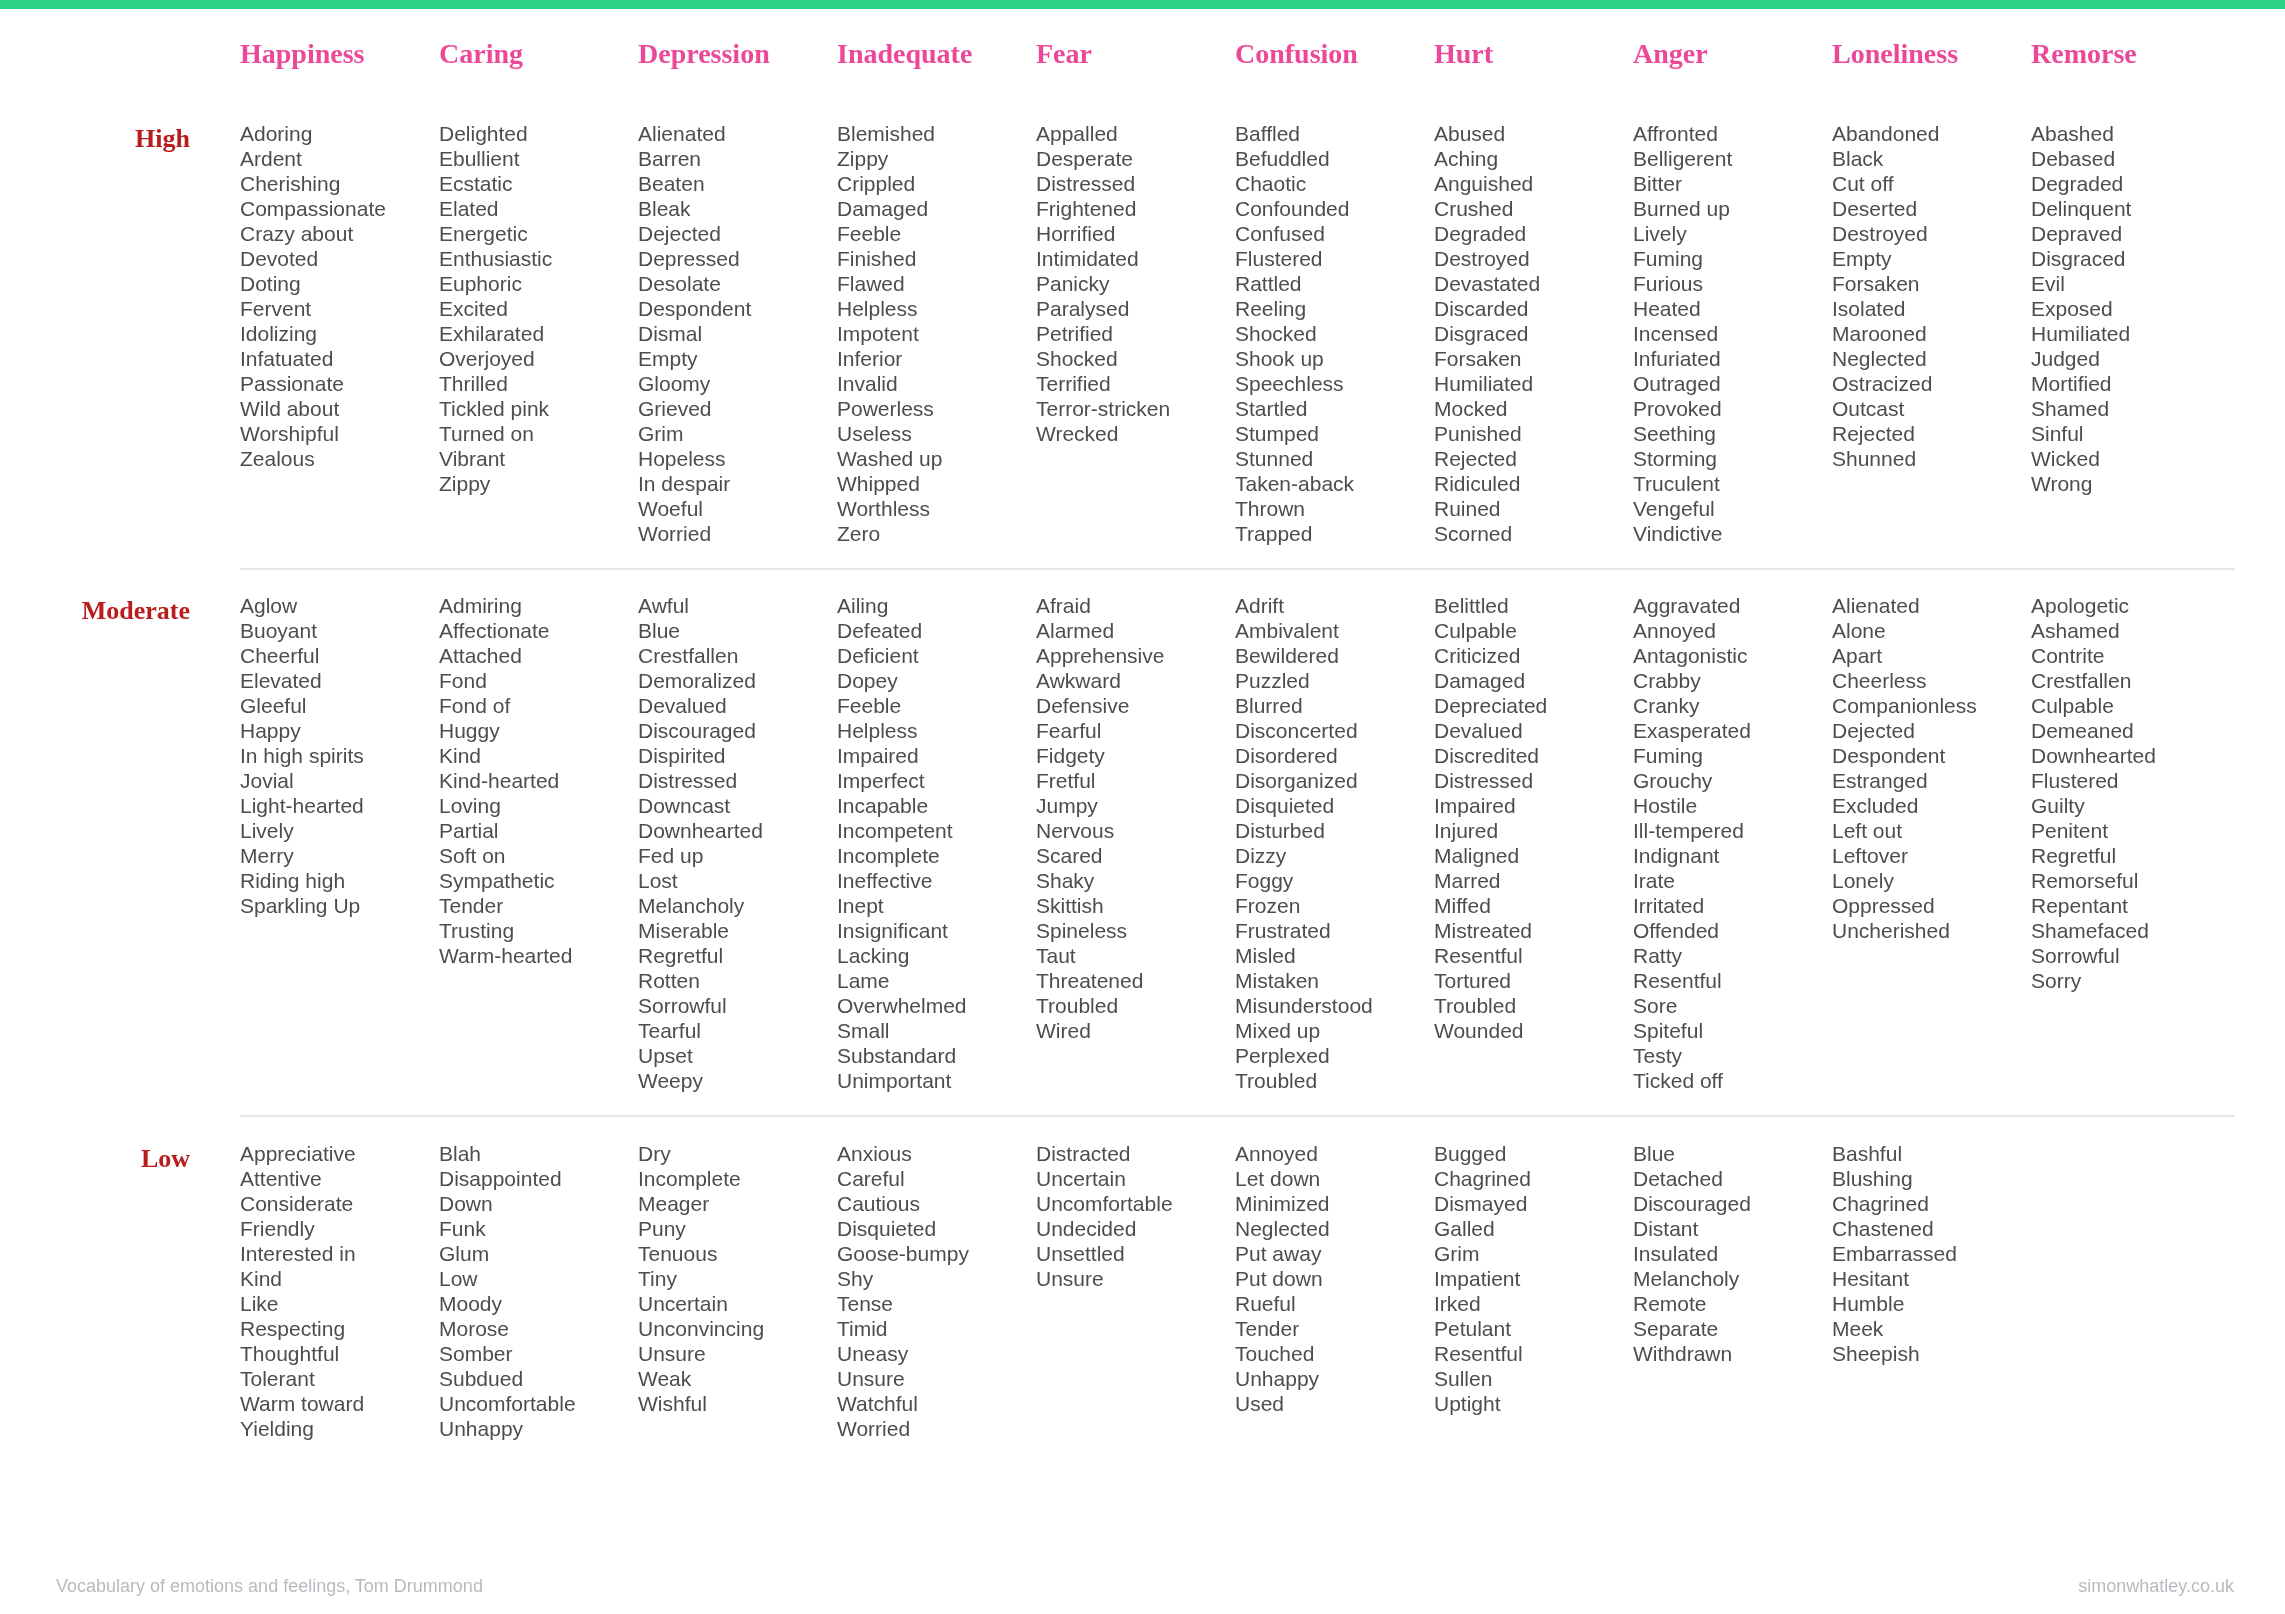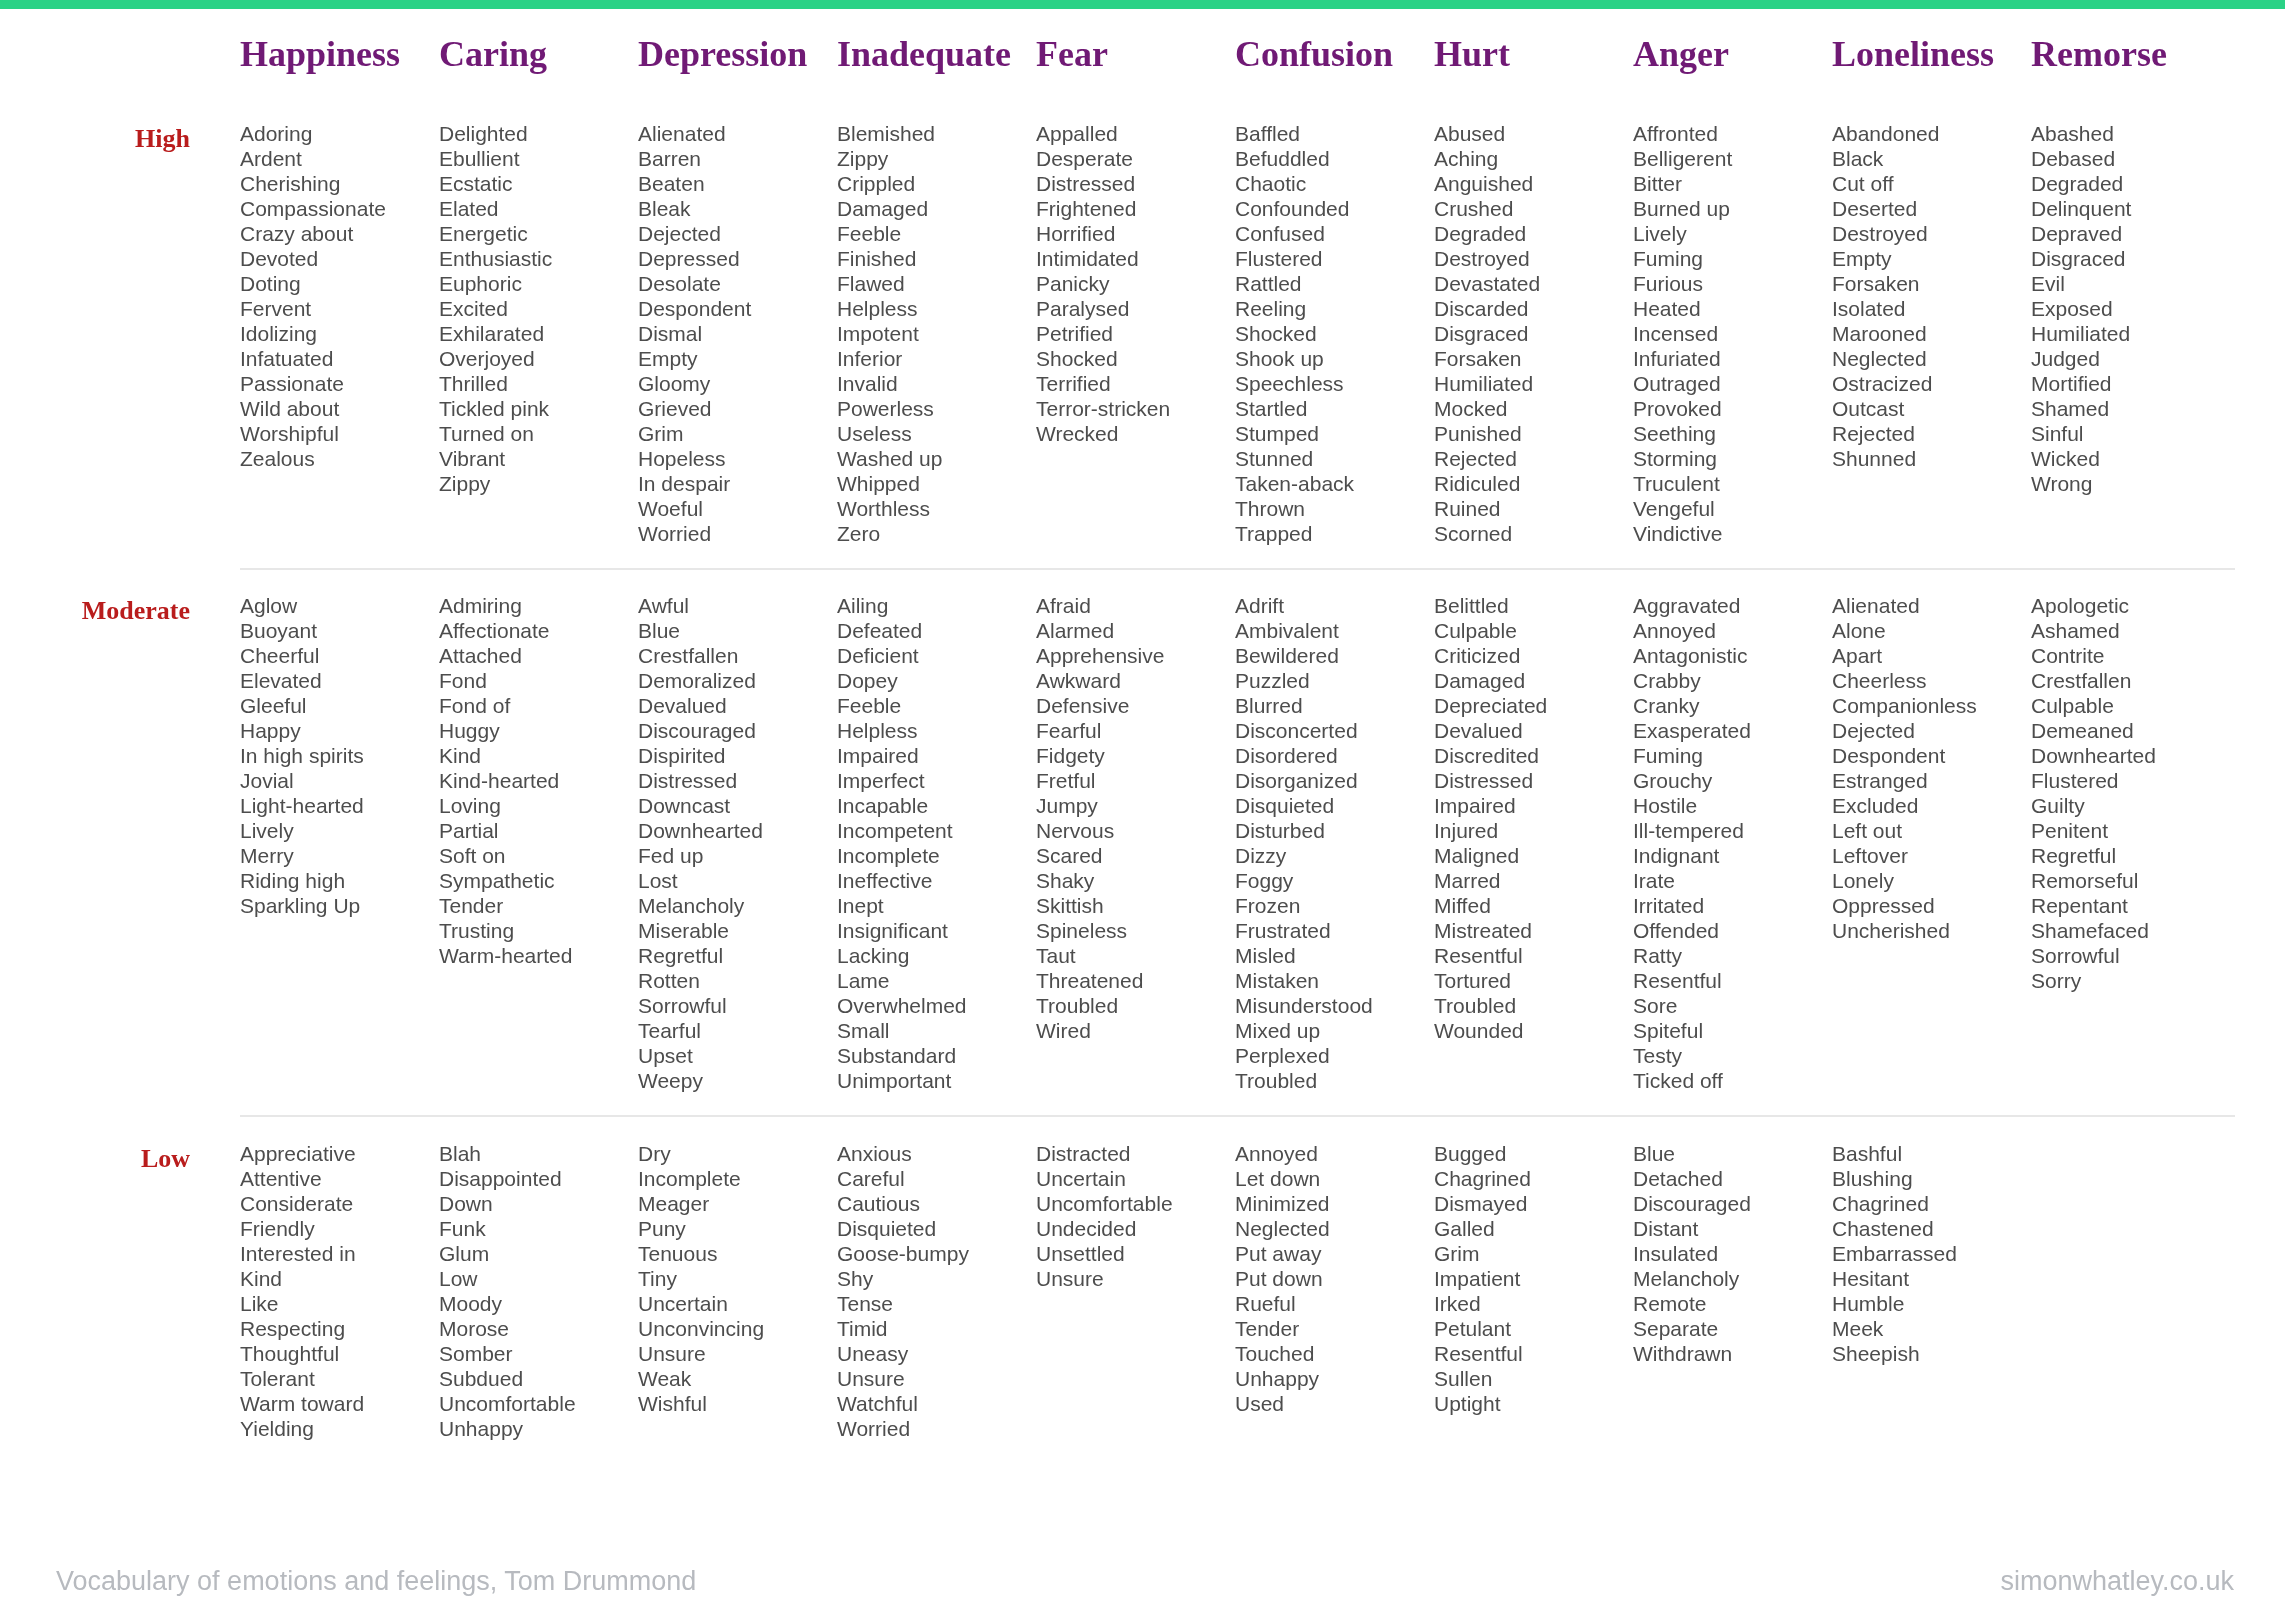--- a/index.html
+++ b/index.html
@@ -27,23 +27,23 @@
   }
   .grid {
     display: grid;
     grid-template-columns: 240px repeat(10, 199px);
     align-items: start;
   }
   .head-grid { margin-top: 27px; }
   .colhead {
     font-family: "Liberation Serif", serif;
     font-weight: bold;
-    font-size: 36px;
+    font-size: 28px;
     line-height: 36px;
-    color: #701a75;
+    color: #ec4899;
   }
   .rowlabel {
     font-family: "Liberation Serif", serif;
     font-weight: bold;
     font-size: 26px;
     line-height: 36px;
     color: #b91c1c;
     text-align: right;
     padding-right: 50px;
     box-sizing: border-box;
@@ -63,21 +63,21 @@
     color: #4d4d4d;
     white-space: nowrap;
   }
   .footer {
     position: absolute;
     left: 56px;
     right: 51px;
     bottom: 18px;
     display: flex;
     justify-content: space-between;
-    font-size: 27px;
+    font-size: 18px;
     color: #b7babf;
   }
 </style>
 </head>
 <body>
 
 <div class="sheet">
   <div class="topbar" style="background: rgb(43, 210, 134);"></div>
   <div id="table-root">
       <div class="grid head-grid">

